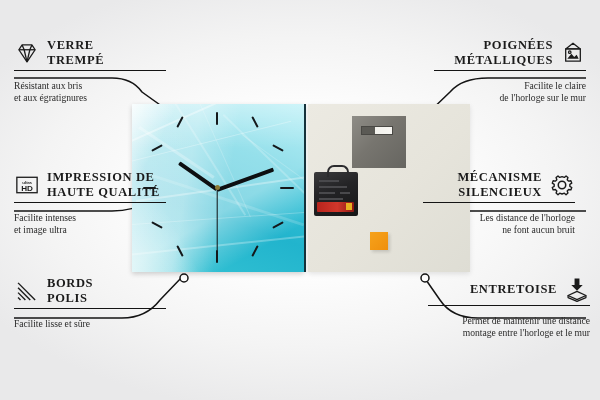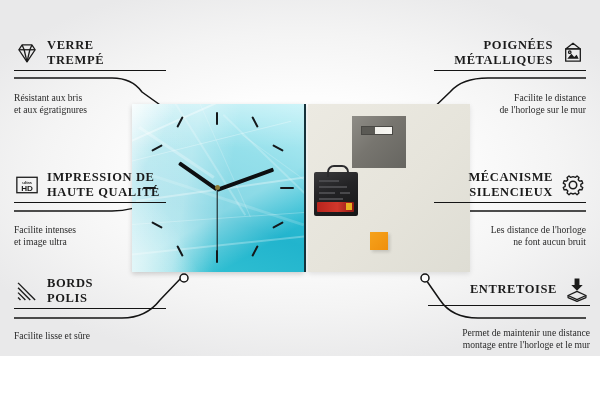--- a/index.html
+++ b/index.html
@@ -2,48 +2,48 @@
 <html><head>
 <meta charset="utf-8">
 <style>
   html,body{margin:0;padding:0;}
   body{
     width:600px;height:400px;overflow:hidden;
     font-family:"Liberation Serif", serif;
     background:#ffffff;
   }
   #stage{
-    position:relative;width:600px;height:356px;
+    position:relative;width:600px;height:400px;
     background:
       radial-gradient(ellipse 62% 55% at 50% 48%, #ffffff 0%, #fdfdfd 38%, #f4f4f4 70%, #e9e9ea 100%);
   }
   
   .feat{position:absolute;width:190px;}
   .feat .head{display:flex;align-items:center;gap:7px;}
   .feat.right .head{justify-content:flex-end;}
   .feat .title{
     font-family:"Liberation Serif", serif;
     font-weight:700;font-size:12.5px;line-height:14.5px;
     letter-spacing:.6px;color:#1b1b1b;text-transform:uppercase;
   }
   .feat.left .title{text-align:left;}
   .feat.right .title{text-align:right;}
   .feat .rule{height:1.4px;background:#141414;margin-top:3px;}
   .feat .sub{
     font-family:"Liberation Serif", serif;
-    font-size:9.6px;line-height:11.6px;color:#2a2a2a;margin-top:21px;
+    font-size:9.6px;line-height:11.6px;color:#2a2a2a;margin-top:9px;
   }
   .feat.right .sub{text-align:right;}
   .ico{width:26px;height:26px;flex:0 0 26px;display:block;}
   
   #f-verre      {left:14px; top:38px;}
   #f-impression {left:14px; top:170px;}
   #f-bords      {left:14px; top:276px;}
   #f-poignees   {left:396px;top:38px;}
-  #f-mecanisme  {left:396px;top:170px;}
+  #f-mecanisme  {left:385px;top:170px;}
   #f-entretoise {left:400px;top:276px;}
   #f-verre .rule      {width:152px;}
   #f-impression .rule {width:152px;}
   #f-bords .rule      {width:152px;}
   #f-poignees .rule   {width:152px;margin-left:38px;}
   #f-mecanisme .rule  {width:152px;margin-left:38px;}
   #f-entretoise .rule {width:162px;margin-left:28px;}
 
   
   #links{position:absolute;left:0;top:0;width:600px;height:400px;pointer-events:none;}
@@ -251,21 +251,21 @@
         <g fill="none" stroke="#1b1b1b" stroke-width="1.6" stroke-linejoin="round">
           <path d="M16 4 L7 11 H25 Z" stroke-linecap="round"></path>
           <rect x="7" y="11" width="18" height="15"></rect>
           <path d="M9 23 L14 17 L17.5 21 L20.5 18 L23 23 Z" fill="#1b1b1b" stroke="none"></path>
           <circle cx="12" cy="15" r="1.5"></circle>
         </g>
       </svg>
     </div>
     <div class="rule"></div>
     <div class="sub">
-      <div>Facilite le distance</div>
+      <div>Facilite le claire</div>
       <div>de l'horloge sur le mur</div>
     </div>
   </div>
 
   <div class="feat right" id="f-mecanisme">
     <div class="head">
       <div class="title">
         <div>MÉCANISME</div>
         <div>SILENCIEUX</div>
       </div>

